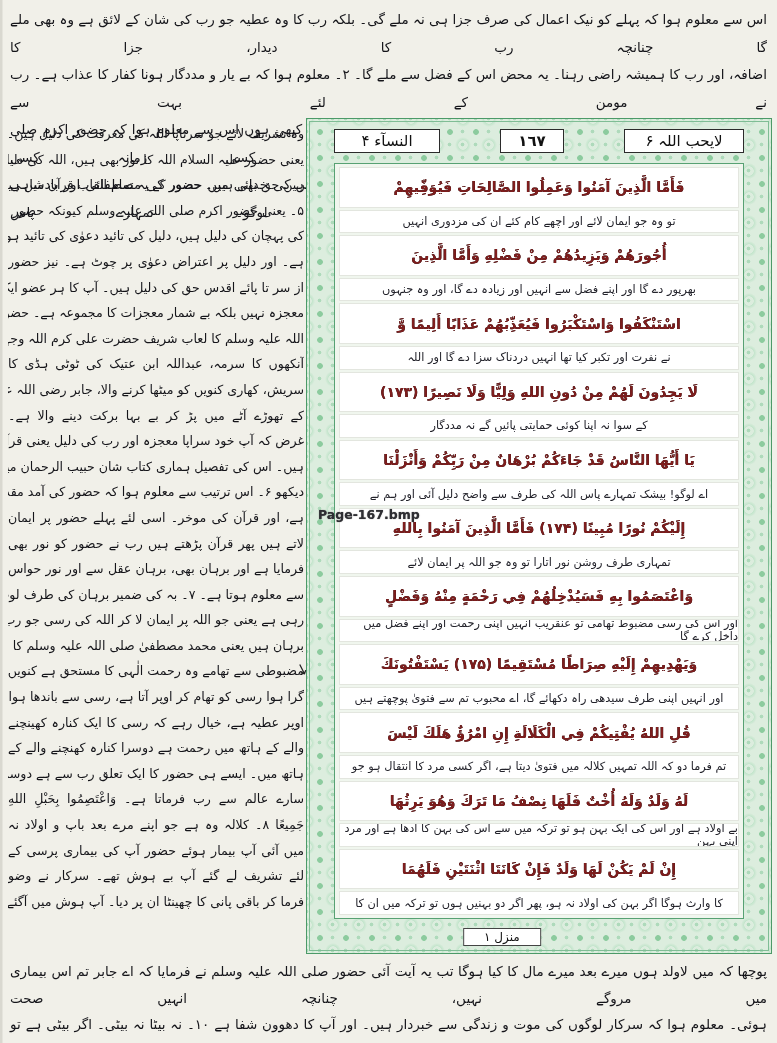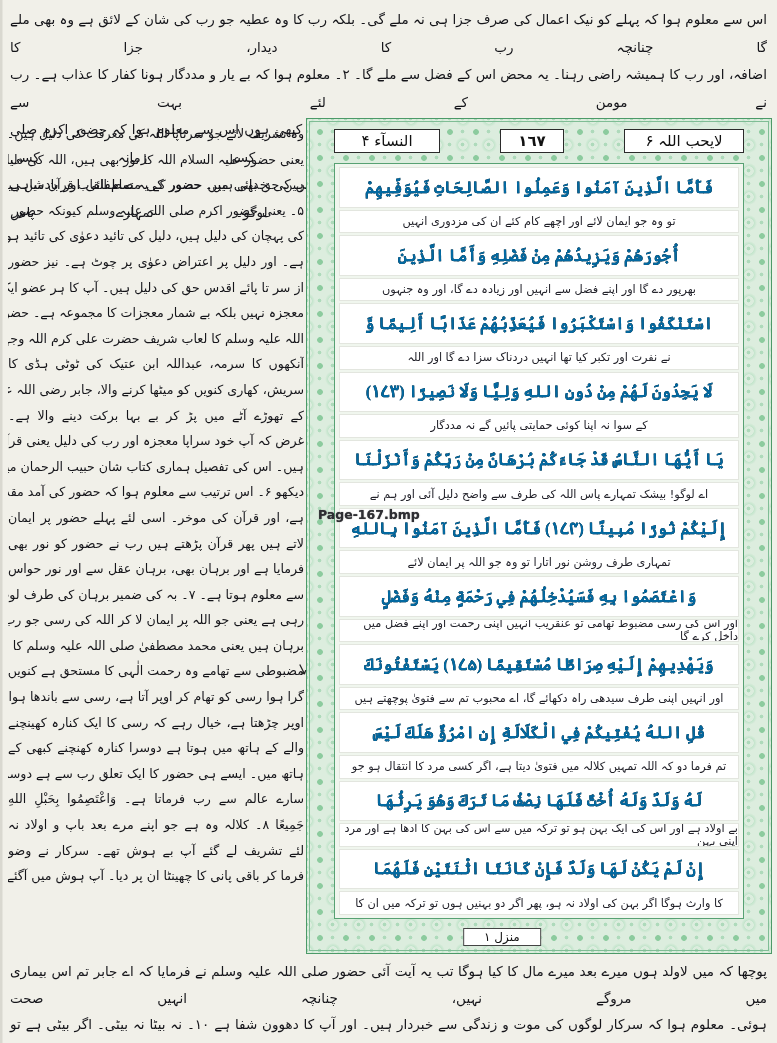--- a/index.html
+++ b/index.html
@@ -23,22 +23,22 @@
         radial-gradient(circle,#8ccb9e 2.5px,rgba(0,0,0,0) 3.2px),
         radial-gradient(circle,rgba(0,0,0,0) 4.5px,#c2e4cb 5px,rgba(0,0,0,0) 8px),
         radial-gradient(circle,#aedabb 1.5px,rgba(0,0,0,0) 2.2px);
       background-size:26px 26px,26px 26px,13px 13px;
       background-position:0 0,13px 13px,6px 6px;}
   .main-inner{position:absolute;left:27px;right:27px;top:44px;bottom:34px;
       background:#f0f6ee;border:1px solid #57a173;display:flex;flex-direction:column;
       padding:2px 3px;box-sizing:border-box;}
   .row{direction:rtl;background:#ffffff;border:1px solid #e3e6df;margin:1px 1px;
       display:flex;align-items:center;justify-content:center;overflow:hidden;}
-  .row.arabic{flex:1.78;font-size:16px;font-weight:bold;color:#0369a1;letter-spacing:0px;
-      text-shadow:0 0 .4px #000;font-family:Liberation Serif, serif;}
+  .row.arabic{flex:1.78;font-size:14px;font-weight:bold;color:#7f1d1d;letter-spacing:0px;
+      text-shadow:0 0 .4px #000;}
   .row.urdu{flex:1;font-size:11.3px;color:#23232b;}
   
   .hdr{position:absolute;top:9px;left:27px;right:27px;height:26px;direction:rtl;
       display:flex;justify-content:space-between;align-items:center;}
   .hdr .hbox{background:#fff;border:1px solid #2b2b2b;height:22px;display:flex;
       align-items:center;justify-content:center;font-size:15px;color:#111;}
   .hbox.juz{width:118px;}
   .hbox.pageno{width:62px;font-size:15px;font-weight:bold;letter-spacing:1px;}
   .hbox.surah{width:104px;}
   
@@ -86,25 +86,26 @@
       <div class="lline">ہیں۔ اس کی تفصیل ہماری کتاب شان حبیب الرحمان میں</div>
       <div class="lline">دیکھو ۶۔ اس ترتیب سے معلوم ہوا کہ حضور کی آمد مقدم</div>
       <div class="lline">ہے، اور قرآن کی موخر۔ اسی لئے پہلے حضور پر ایمان</div>
       <div class="lline">لاتے ہیں پھر قرآن پڑھتے ہیں رب نے حضور کو نور بھی</div>
       <div class="lline">فرمایا ہے اور برہان بھی، برہان عقل سے اور نور حواس</div>
       <div class="lline">سے معلوم ہوتا ہے۔ ۷۔ بہ کی ضمیر برہان کی طرف لوٹ</div>
       <div class="lline">رہی ہے یعنی جو اللہ پر ایمان لا کر اللہ کی رسی جو رب کی</div>
       <div class="lline">برہان ہیں یعنی محمد مصطفیٰ صلی اللہ علیہ وسلم کا دامن</div>
       <div class="lline">مضبوطی سے تھامے وہ رحمت الٰہی کا مستحق ہے کنویں میں</div>
       <div class="lline">گرا ہوا رسی کو تھام کر اوپر آتا ہے، رسی سے باندھا ہوا ہی</div>
-      <div class="lline">اوپر چڑھتا ہے، خیال رہے کہ رسی کا ایک کنارہ کھینچنے</div>
-      <div class="lline">والے کے ہاتھ میں ہوتا ہے دوسرا کنارہ کھنچنے کبھی کے</div>
+      <div class="lline">اوپر عطیہ ہے، خیال رہے کہ رسی کا ایک کنارہ کھینچنے</div>
+      <div class="lline">والے کے ہاتھ میں رحمت ہے دوسرا کنارہ کھنچنے والے کے</div>
       <div class="lline">ہاتھ میں۔ ایسے ہی حضور کا ایک تعلق رب سے ہے دوسرا</div>
       <div class="lline">سارے عالم سے رب فرماتا ہے۔ وَاعْتَصِمُوا بِحَبْلِ اللهِ</div>
       <div class="lline">جَمِيعًا ۸۔ کلالہ وہ ہے جو اپنے مرے بعد باپ و اولاد نہ</div>
+      <div class="lline">میں آئی آپ بیمار ہوئے حضور آپ کی بیماری پرسی کے</div>
       <div class="lline">لئے تشریف لے گئے آپ بے ہوش تھے۔ سرکار نے وضو</div>
       <div class="lline">فرما کر باقی پانی کا چھینٹا ان پر دیا۔ آپ ہوش میں آگئے اور</div>
     </div>
 
   <div class="main-box">
 
     <div class="hdr">
       <div class="hbox juz">لايحب اللہ ۶</div>
       <div class="hbox pageno">١٦٧</div>
       <div class="hbox surah">النسآء ۴</div>

